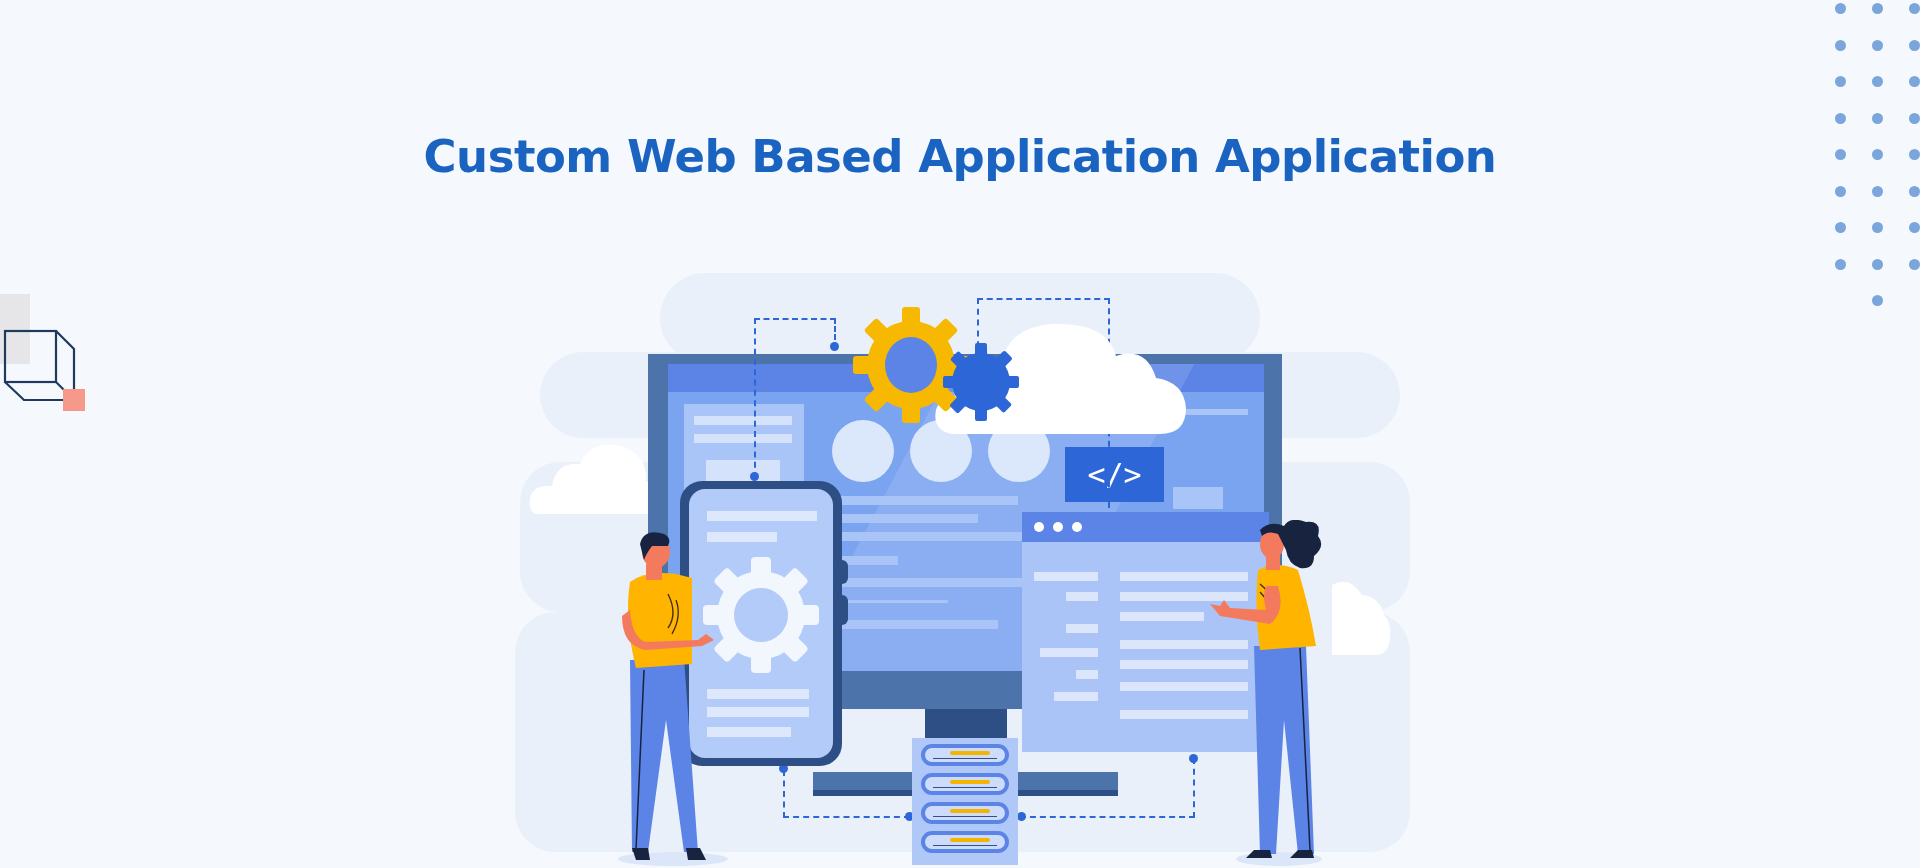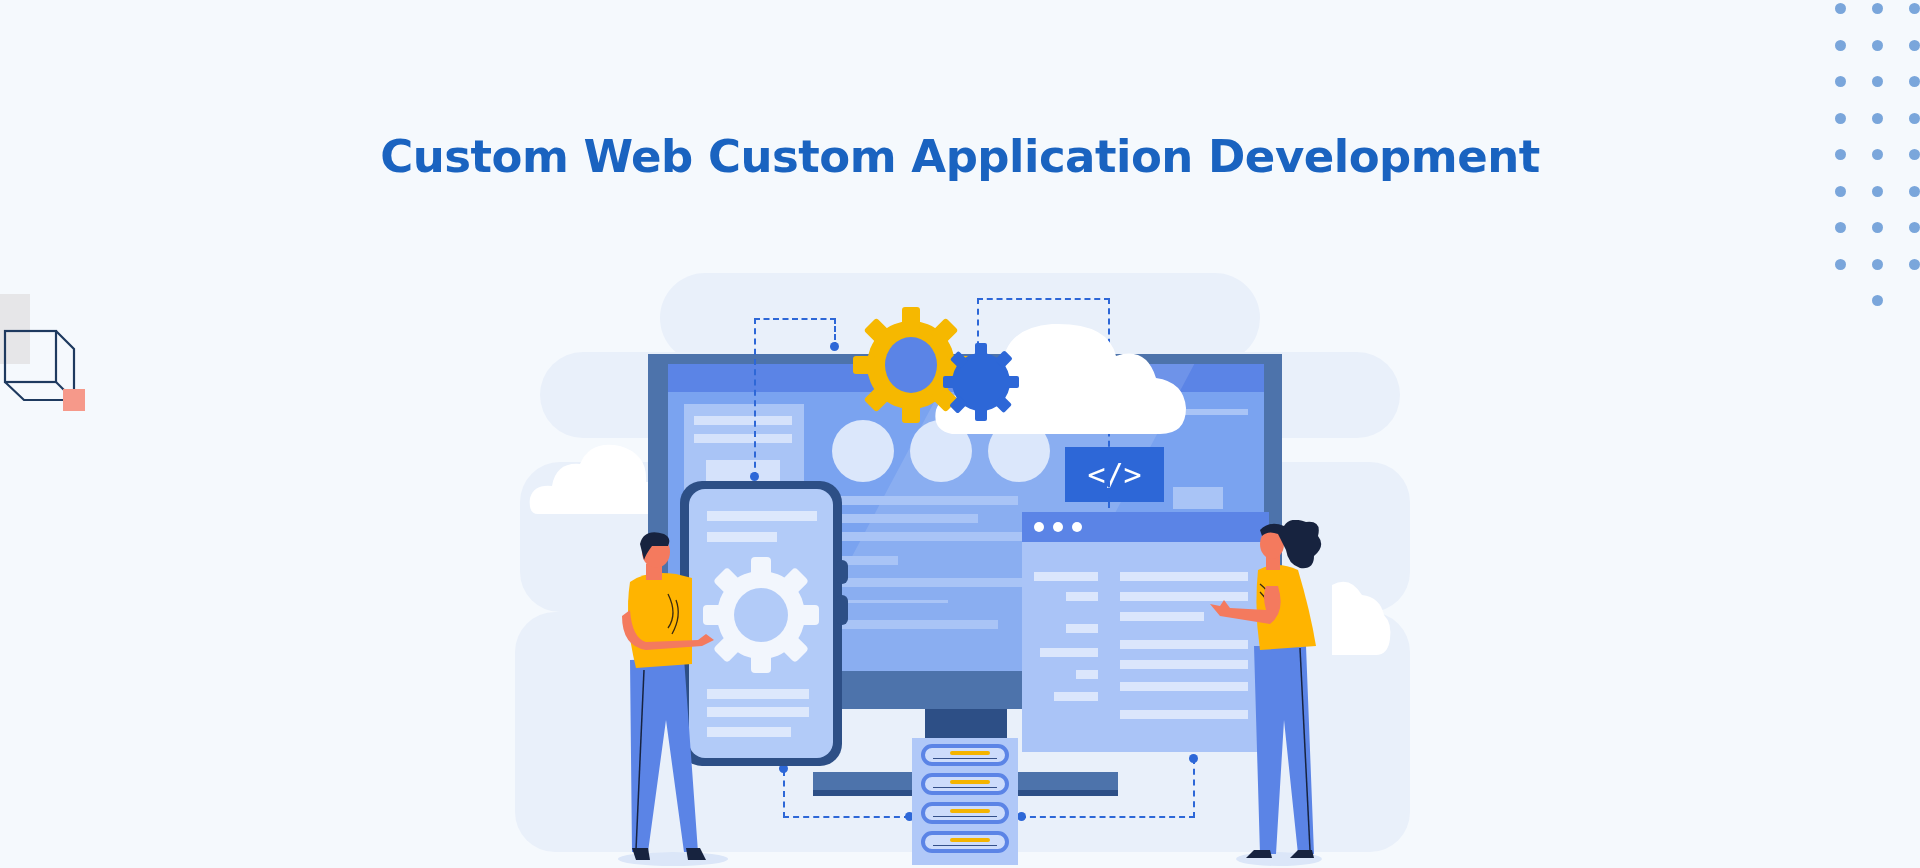--- a/index.html
+++ b/index.html
@@ -64,21 +64,21 @@
   .dash-h { position:absolute; height:0; border-top: 2px dashed #2d67d7; }
   .dash-v { position:absolute; width:0; border-left: 2px dashed #2d67d7; }
   .node { position:absolute; width:9px; height:9px; border-radius:50%; background:#2d67d7; }
 
   
   .shadow-ellipse { position:absolute; height:14px; border-radius:50%; background:#dbe6f8; }
 </style>
 </head>
 <body>
 
-<h1 class="page-title">Custom Web Custom Application Development</h1>
+<h1 class="page-title">Custom Web Based Application Application</h1>
 
 <div id="dotgrid">
     <span class="dot" style="left: 1835px; top: 3px;"></span>
     <span class="dot" style="left: 1872px; top: 3px;"></span>
     <span class="dot" style="left: 1909px; top: 3px;"></span>
     <span class="dot" style="left: 1835px; top: 39.5px;"></span>
     <span class="dot" style="left: 1872px; top: 39.5px;"></span>
     <span class="dot" style="left: 1909px; top: 39.5px;"></span>
     <span class="dot" style="left: 1835px; top: 76px;"></span>
     <span class="dot" style="left: 1872px; top: 76px;"></span>

